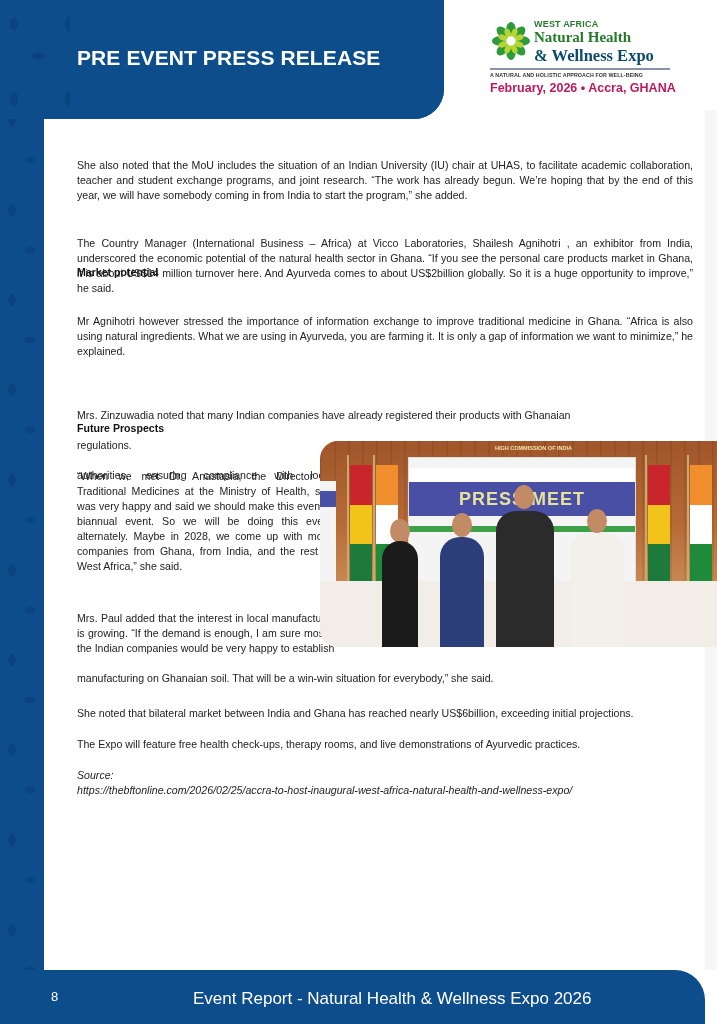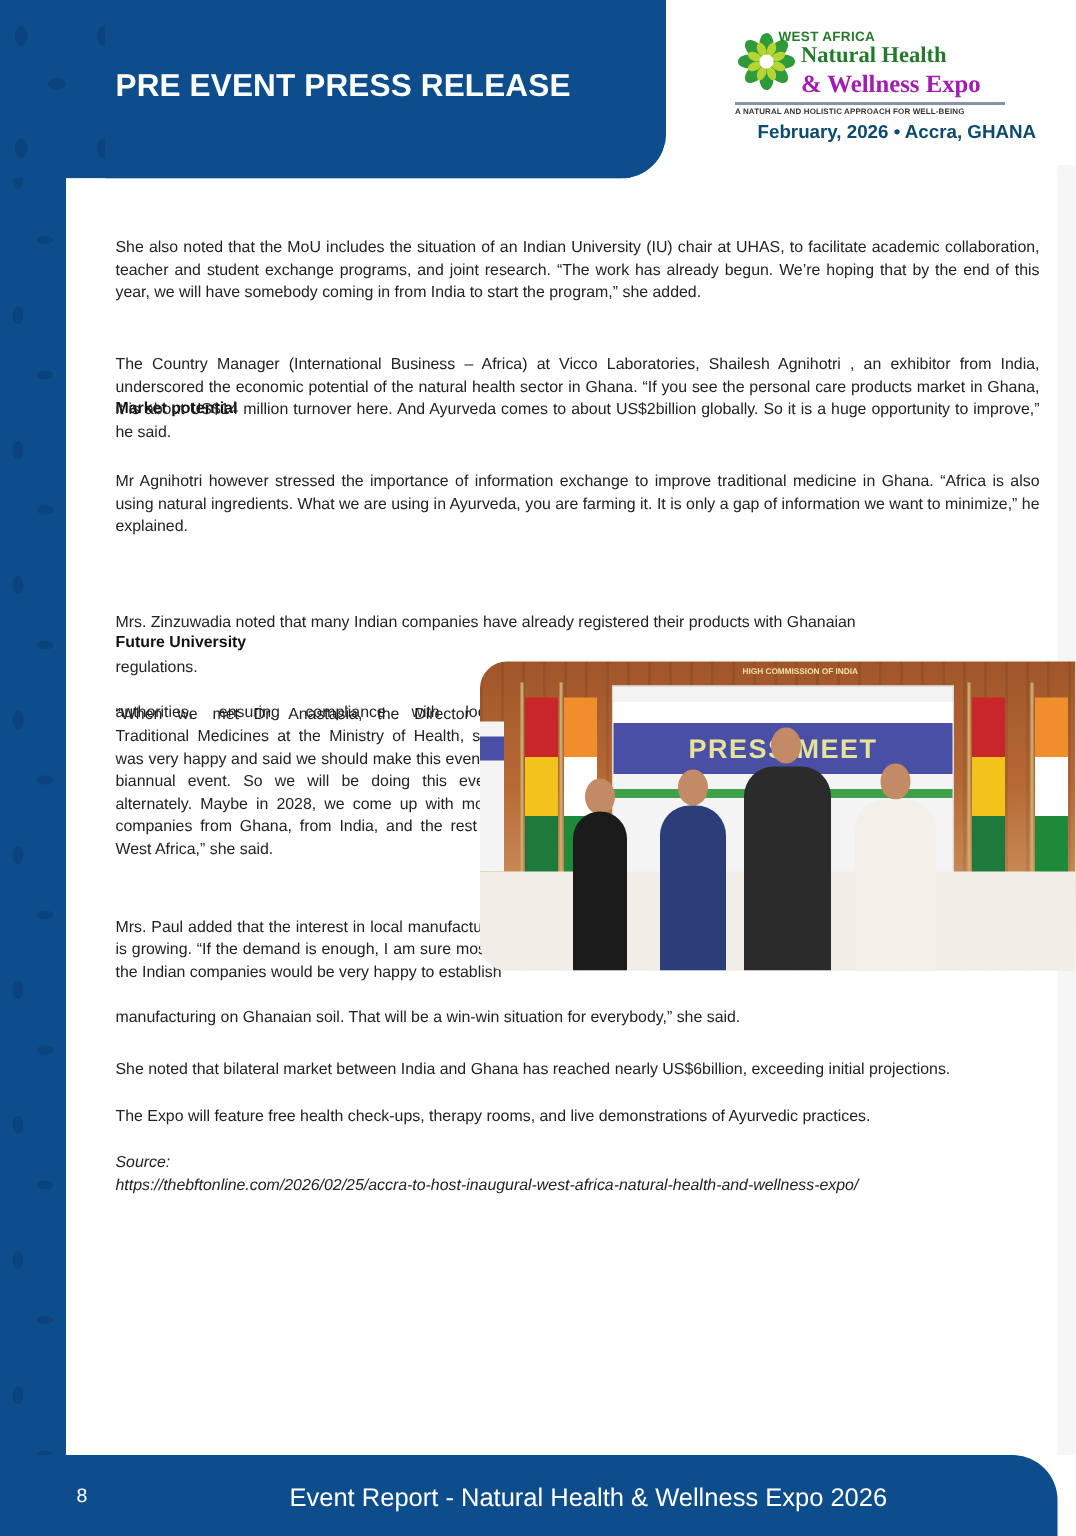--- a/index.html
+++ b/index.html
@@ -40,26 +40,26 @@
   }
   .header-title {
     position: absolute; left: 77px; top: 46px;
     font-family: "Liberation Sans", sans-serif;
     font-weight: bold; font-size: 21px; color: #ffffff; letter-spacing: 0.1px;
   }
 
   
   .logo { position: absolute; left: 488px; top: 18px; width: 200px; height: 80px; }
   .logo-mark { position: absolute; left: 4px; top: 4px; width: 38px; height: 38px; }
-  .logo-west { position: absolute; left: 31px; top: 1px; font-size: 9px; font-weight: bold; color: #2a7a2e; letter-spacing: 0.2px; }
+  .logo-west { position: absolute; left: 46px; top: 1px; font-size: 9px; font-weight: bold; color: #2a7a2e; letter-spacing: 0.2px; }
   .logo-line1 { position: absolute; left: 46px; top: 11px; font-family: "Liberation Serif", serif; font-weight: bold; font-size: 15px; color: #237a2a; white-space: nowrap; }
-  .logo-line2 { position: absolute; left: 46px; top: 28px; font-family: "Liberation Serif", serif; font-weight: bold; font-size: 16.5px; color: #a21caf; white-space: nowrap; }
+  .logo-line2 { position: absolute; left: 46px; top: 28px; font-family: "Liberation Serif", serif; font-weight: bold; font-size: 16.5px; color: #0c4a6e; white-space: nowrap; }
   .logo-rule { position: absolute; left: 2px; top: 50px; width: 180px; height: 2px; background: #8a93a6; }
   .logo-tagline { position: absolute; left: 2px; top: 54px; font-size: 5.3px; font-weight: bold; color: #333; white-space: nowrap; letter-spacing: 0.1px; }
-  .logo-date { position: absolute; left: 17px; top: 63px; font-size: 12.5px; font-weight: bold; color: #0c4a6e; white-space: nowrap; }
+  .logo-date { position: absolute; left: 2px; top: 63px; font-size: 12.5px; font-weight: bold; color: #be185d; white-space: nowrap; }
 
   
   .content-card {
     position: absolute; left: 44px; top: 119px; width: 661px; height: 851px;
     background: #ffffff;
   }
 
   .body-text {
     position: absolute; left: 77px; width: 616px;
     font-family: "Liberation Sans", sans-serif;
@@ -179,21 +179,21 @@
   <div class="logo-tagline">A NATURAL AND HOLISTIC APPROACH FOR WELL-BEING</div>
   <div class="logo-date">February, 2026 • Accra, GHANA</div>
 </div>
 
 <div class="content-card"></div>
 
 <p class="body-text p1">She also noted that the MoU includes the situation of an Indian University (IU) chair at UHAS, to facilitate academic collaboration, teacher and student exchange programs, and joint research. “The work has already begun. We’re hoping that by the end of this year, we will have somebody coming in from India to start the program,” she added.</p>
 <p class="body-text heading h-market">Market potential</p>
 <p class="body-text p2">The Country Manager (International Business – Africa) at Vicco Laboratories, Shailesh Agnihotri , an exhibitor from India, underscored the economic potential of the natural  health sector in Ghana. “If you see the personal care products market in Ghana, it is about US$14 million turnover here. And Ayurveda comes to about US$2billion globally. So it is a huge opportunity to improve,” he said.</p>
 <p class="body-text p3">Mr Agnihotri however stressed the importance of information exchange to improve traditional medicine in Ghana. “Africa is also using natural ingredients. What we are using in Ayurveda, you are farming it. It is only a gap of information we want to minimize,” he explained.</p>
-<p class="body-text heading h-future">Future University</p>
+<p class="body-text heading h-future">Future Prospects</p>
 <p class="body-text p4a">Mrs. Zinzuwadia noted that many Indian companies have already registered their products with Ghanaian</p>
 <p class="body-text p4b" style="text-align: justify; text-align-last: justify; margin-top: 45px;">authorities, ensuring compliance with local</p>
 <p class="body-text p4c">regulations.</p>
 <p class="body-text narrow p5">“When we met Dr. Anastasia, the Director of Traditional Medicines at the Ministry of Health, she was very happy and said we should make this event a biannual event. So we will be doing this event alternately. Maybe in 2028, we come up with more companies from Ghana, from India, and the rest of West Africa,” she said.</p>
 <p class="body-text narrow p6" style="width: 262px;">Mrs. Paul added that the interest in local manufacturing is growing. “If the demand is enough, I am sure most of the Indian companies would be very happy to establish</p>
 <p class="body-text p6b">manufacturing on Ghanaian soil. That will be a win-win situation for everybody,” she said.</p>
 <p class="body-text p7">She noted that bilateral market between India and Ghana has reached nearly US$6billion, exceeding initial projections.</p>
 <p class="body-text p8">The Expo will feature free health check-ups, therapy rooms, and live demonstrations of Ayurvedic practices.</p>
 <p class="body-text italic src-label">Source:</p>
 <p class="body-text italic src-url">https://thebftonline.com/2026/02/25/accra-to-host-inaugural-west-africa-natural-health-and-wellness-expo/</p>

